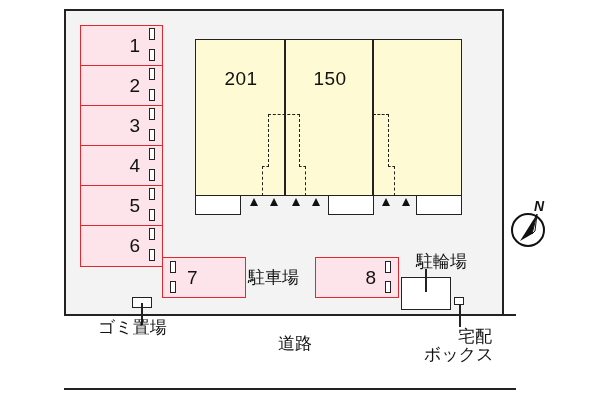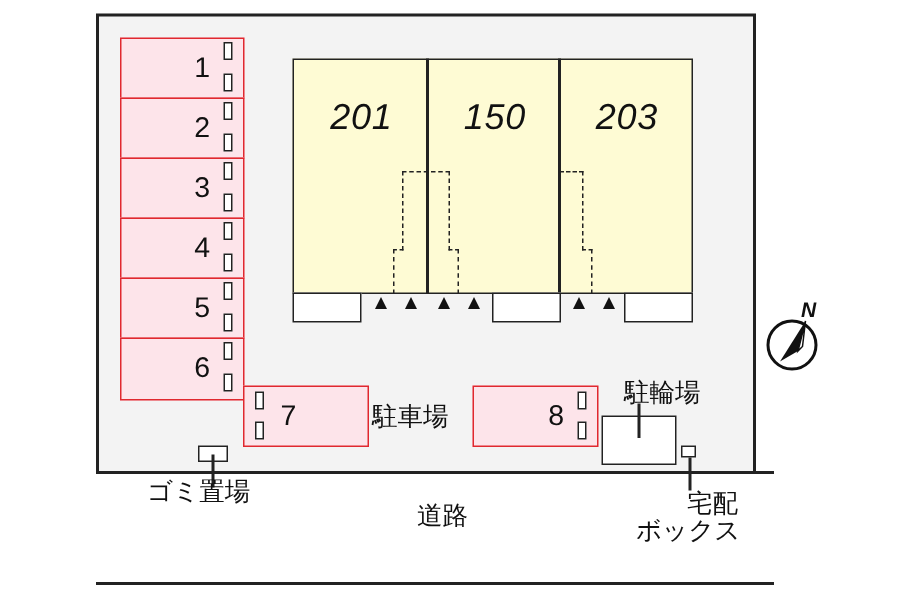--- a/index.html
+++ b/index.html
@@ -3,21 +3,21 @@
 <meta charset="utf-8">
 <style>
   html,body{margin:0;padding:0;background:#ffffff;}
   body{width:600px;height:400px;position:relative;overflow:hidden;font-family:"Liberation Sans","DejaVu Sans",sans-serif;color:#111;}
   .abs{position:absolute;box-sizing:border-box;}
   .lot{left:64px;top:9px;width:440px;height:307px;background:#f3f3f3;border:2px solid #222;}
   .road-top{left:64px;top:314px;width:452px;height:2px;background:#222;}
   .road-bottom{left:64px;top:388px;width:452px;height:2px;background:#222;}
   .building{left:195px;top:39px;width:267px;height:157px;background:#fefbd4;border:1.5px solid #222;}
   .unit-div{top:39px;width:1.5px;height:157px;background:#222;}
-  .unit-label{width:90px;text-align:center;font-size:24px;line-height:18px;letter-spacing:0.5px;font-style:italic;}
+  .unit-label{width:90px;text-align:center;font-size:19px;line-height:18px;letter-spacing:0.5px;}
   .balcony{height:20px;background:#fff;border:1.5px solid #222;}
   .stall{background:#fde4ea;border:1.5px solid #e0282f;}
   .stall-num{font-size:19px;}
   .car-mark{width:6px;height:12px;border:1.5px solid #222;background:#fff;}
   .tri{width:0;height:0;border-left:4px solid transparent;border-right:4px solid transparent;border-bottom:8px solid #111;}
   .jp{font-family:"DejaVu Sans",sans-serif;font-size:17px;white-space:nowrap;}
   .box{background:#fff;border:1.5px solid #222;}
   .vline{width:1.5px;background:#222;}
   .dash-v{width:0;border-left:1.5px dashed #222;}
   .dash-h{height:0;border-top:1.5px dashed #222;}
@@ -33,21 +33,20 @@
 <div class="abs unit-div" style="left:284px"></div>
 <div class="abs unit-div" style="left:372px"></div>
 
 <div class="abs unit-label" style="left:196px;top:70px">
   <div>201</div>
 </div>
 <div class="abs unit-label" style="left:285px;top:70px">
   <div>150</div>
 </div>
 <div class="abs unit-label" style="left:373px;top:70px">
-  <div>203</div>
 </div>
 
 <div class="abs dash-h" style="left:268px;top:114px;width:32px"></div>
 <div class="abs dash-v" style="left:268px;top:114px;height:53px"></div>
 <div class="abs dash-h" style="left:262px;top:166px;width:7px"></div>
 <div class="abs dash-v" style="left:262px;top:166px;height:30px"></div>
 <div class="abs dash-v" style="left:299px;top:114px;height:53px"></div>
 <div class="abs dash-h" style="left:299px;top:166px;width:7px"></div>
 <div class="abs dash-v" style="left:305px;top:166px;height:30px"></div>
 

